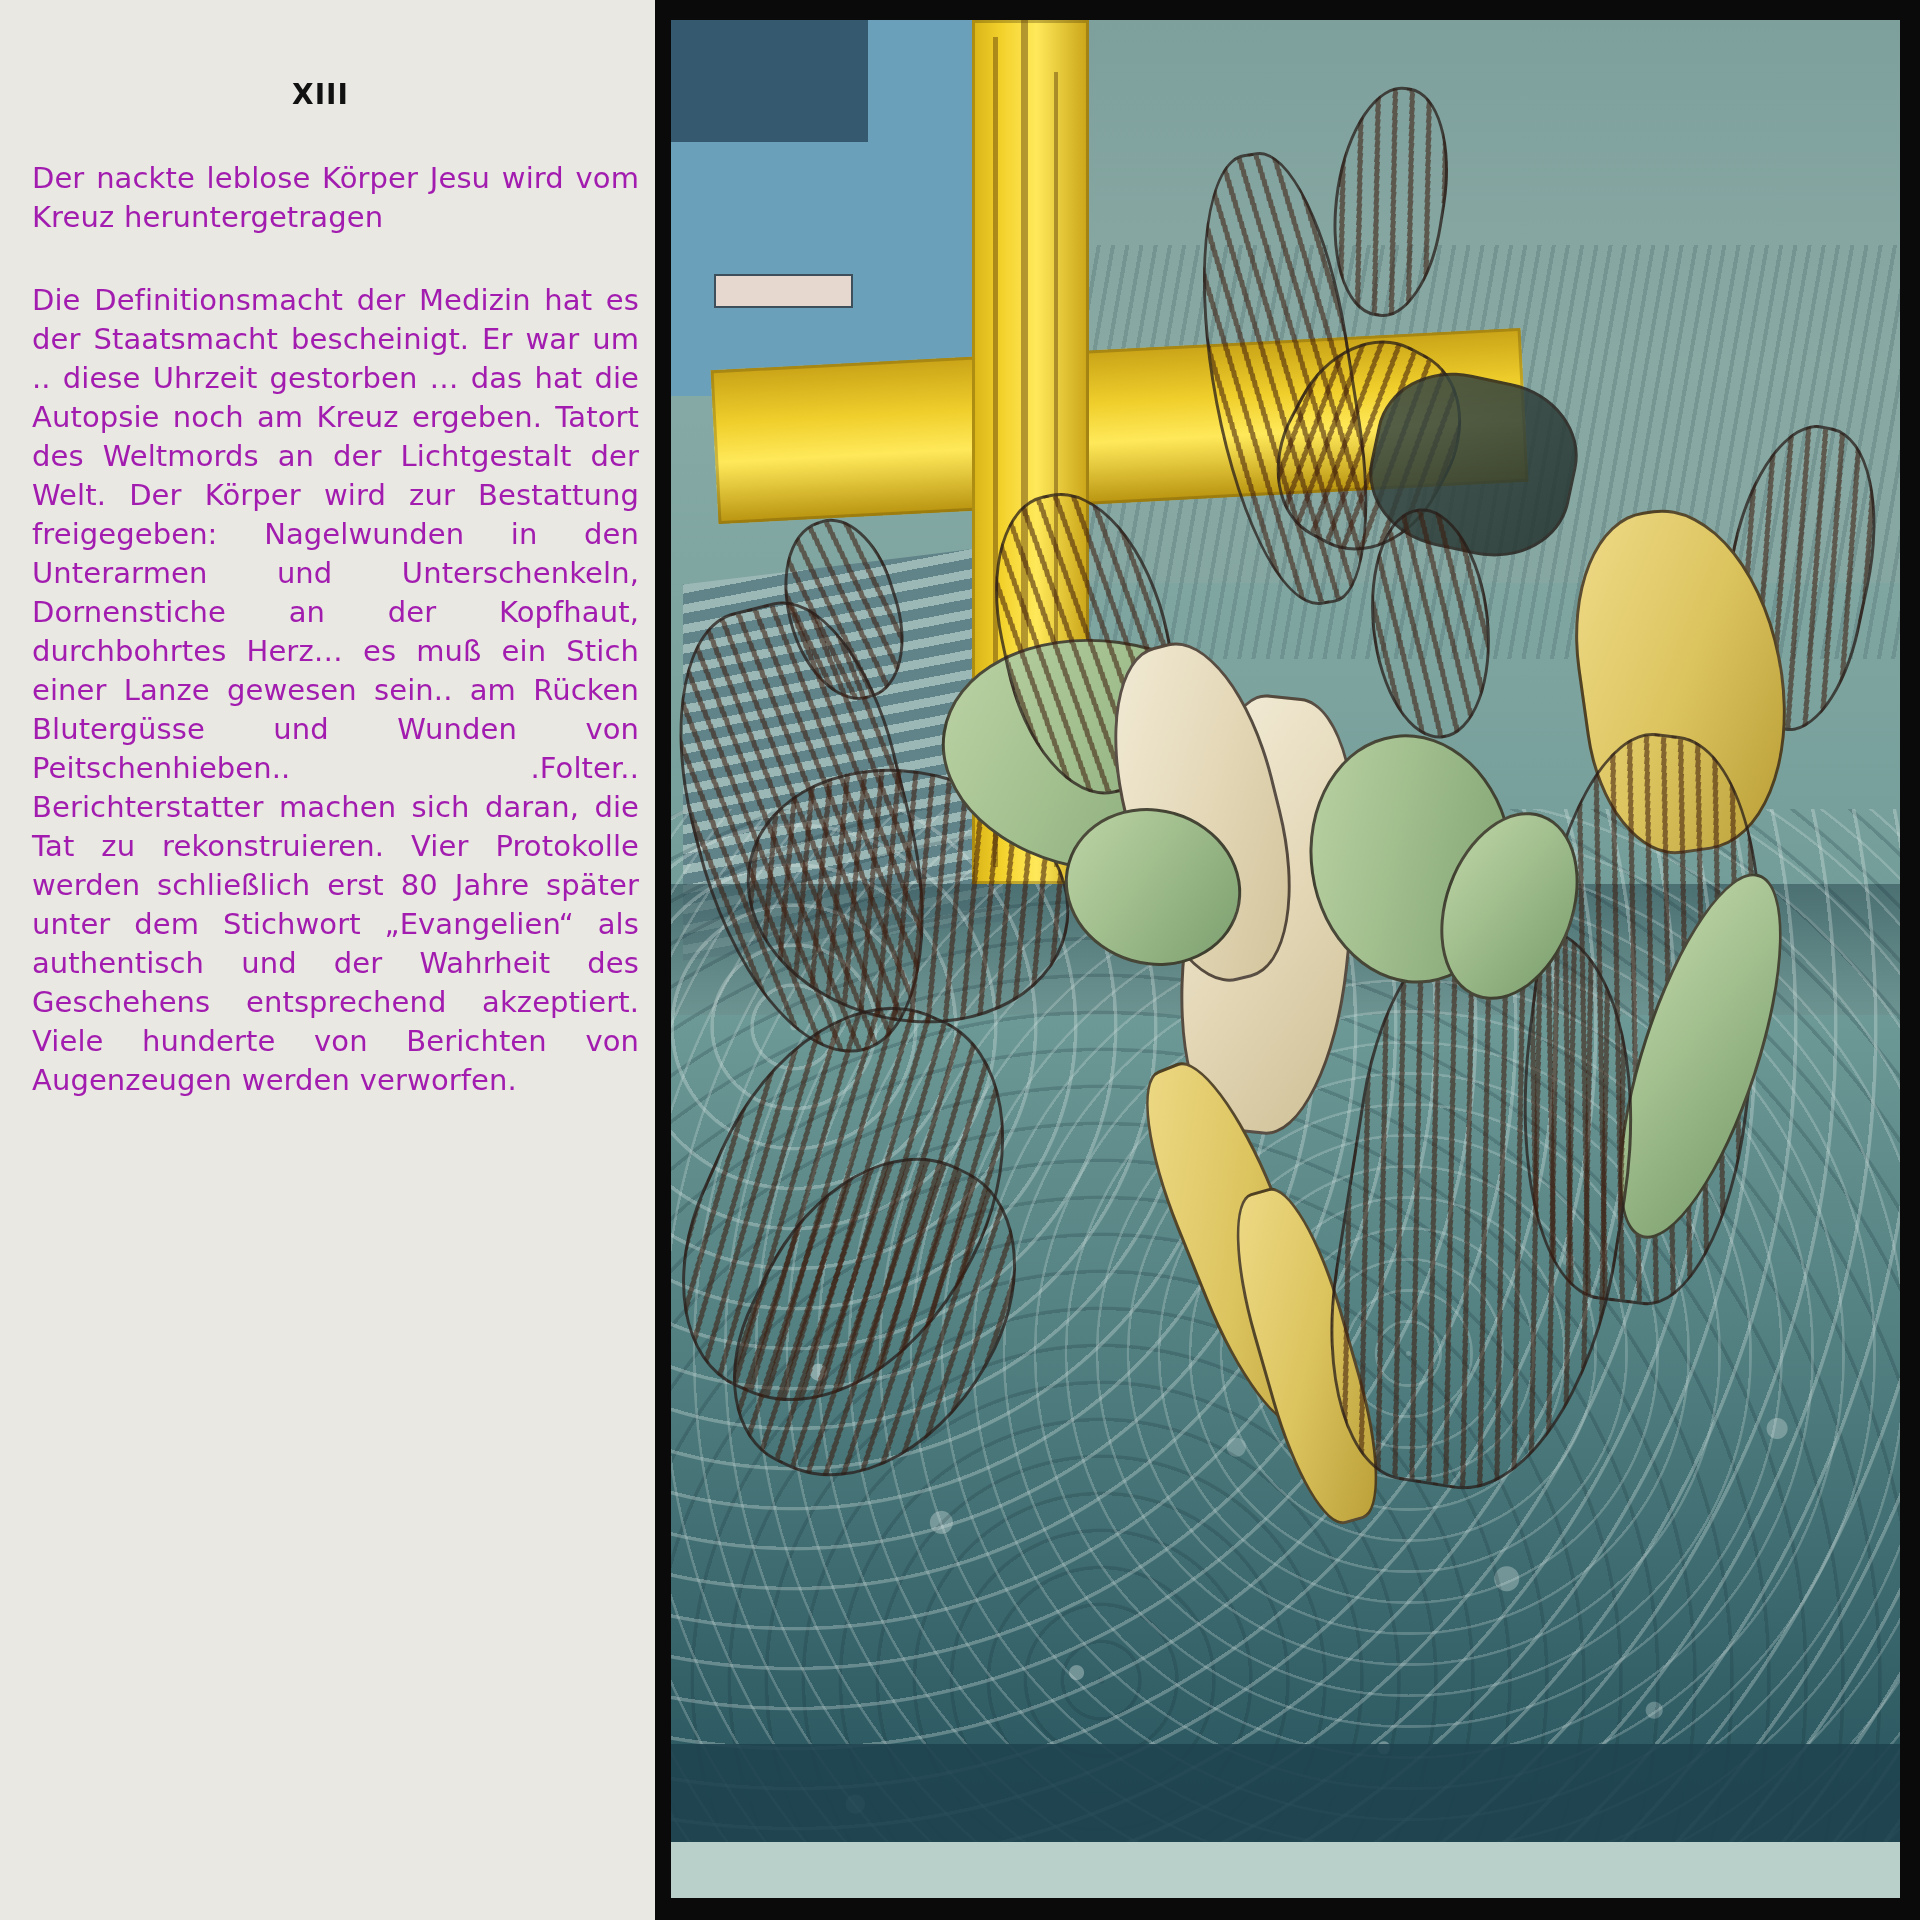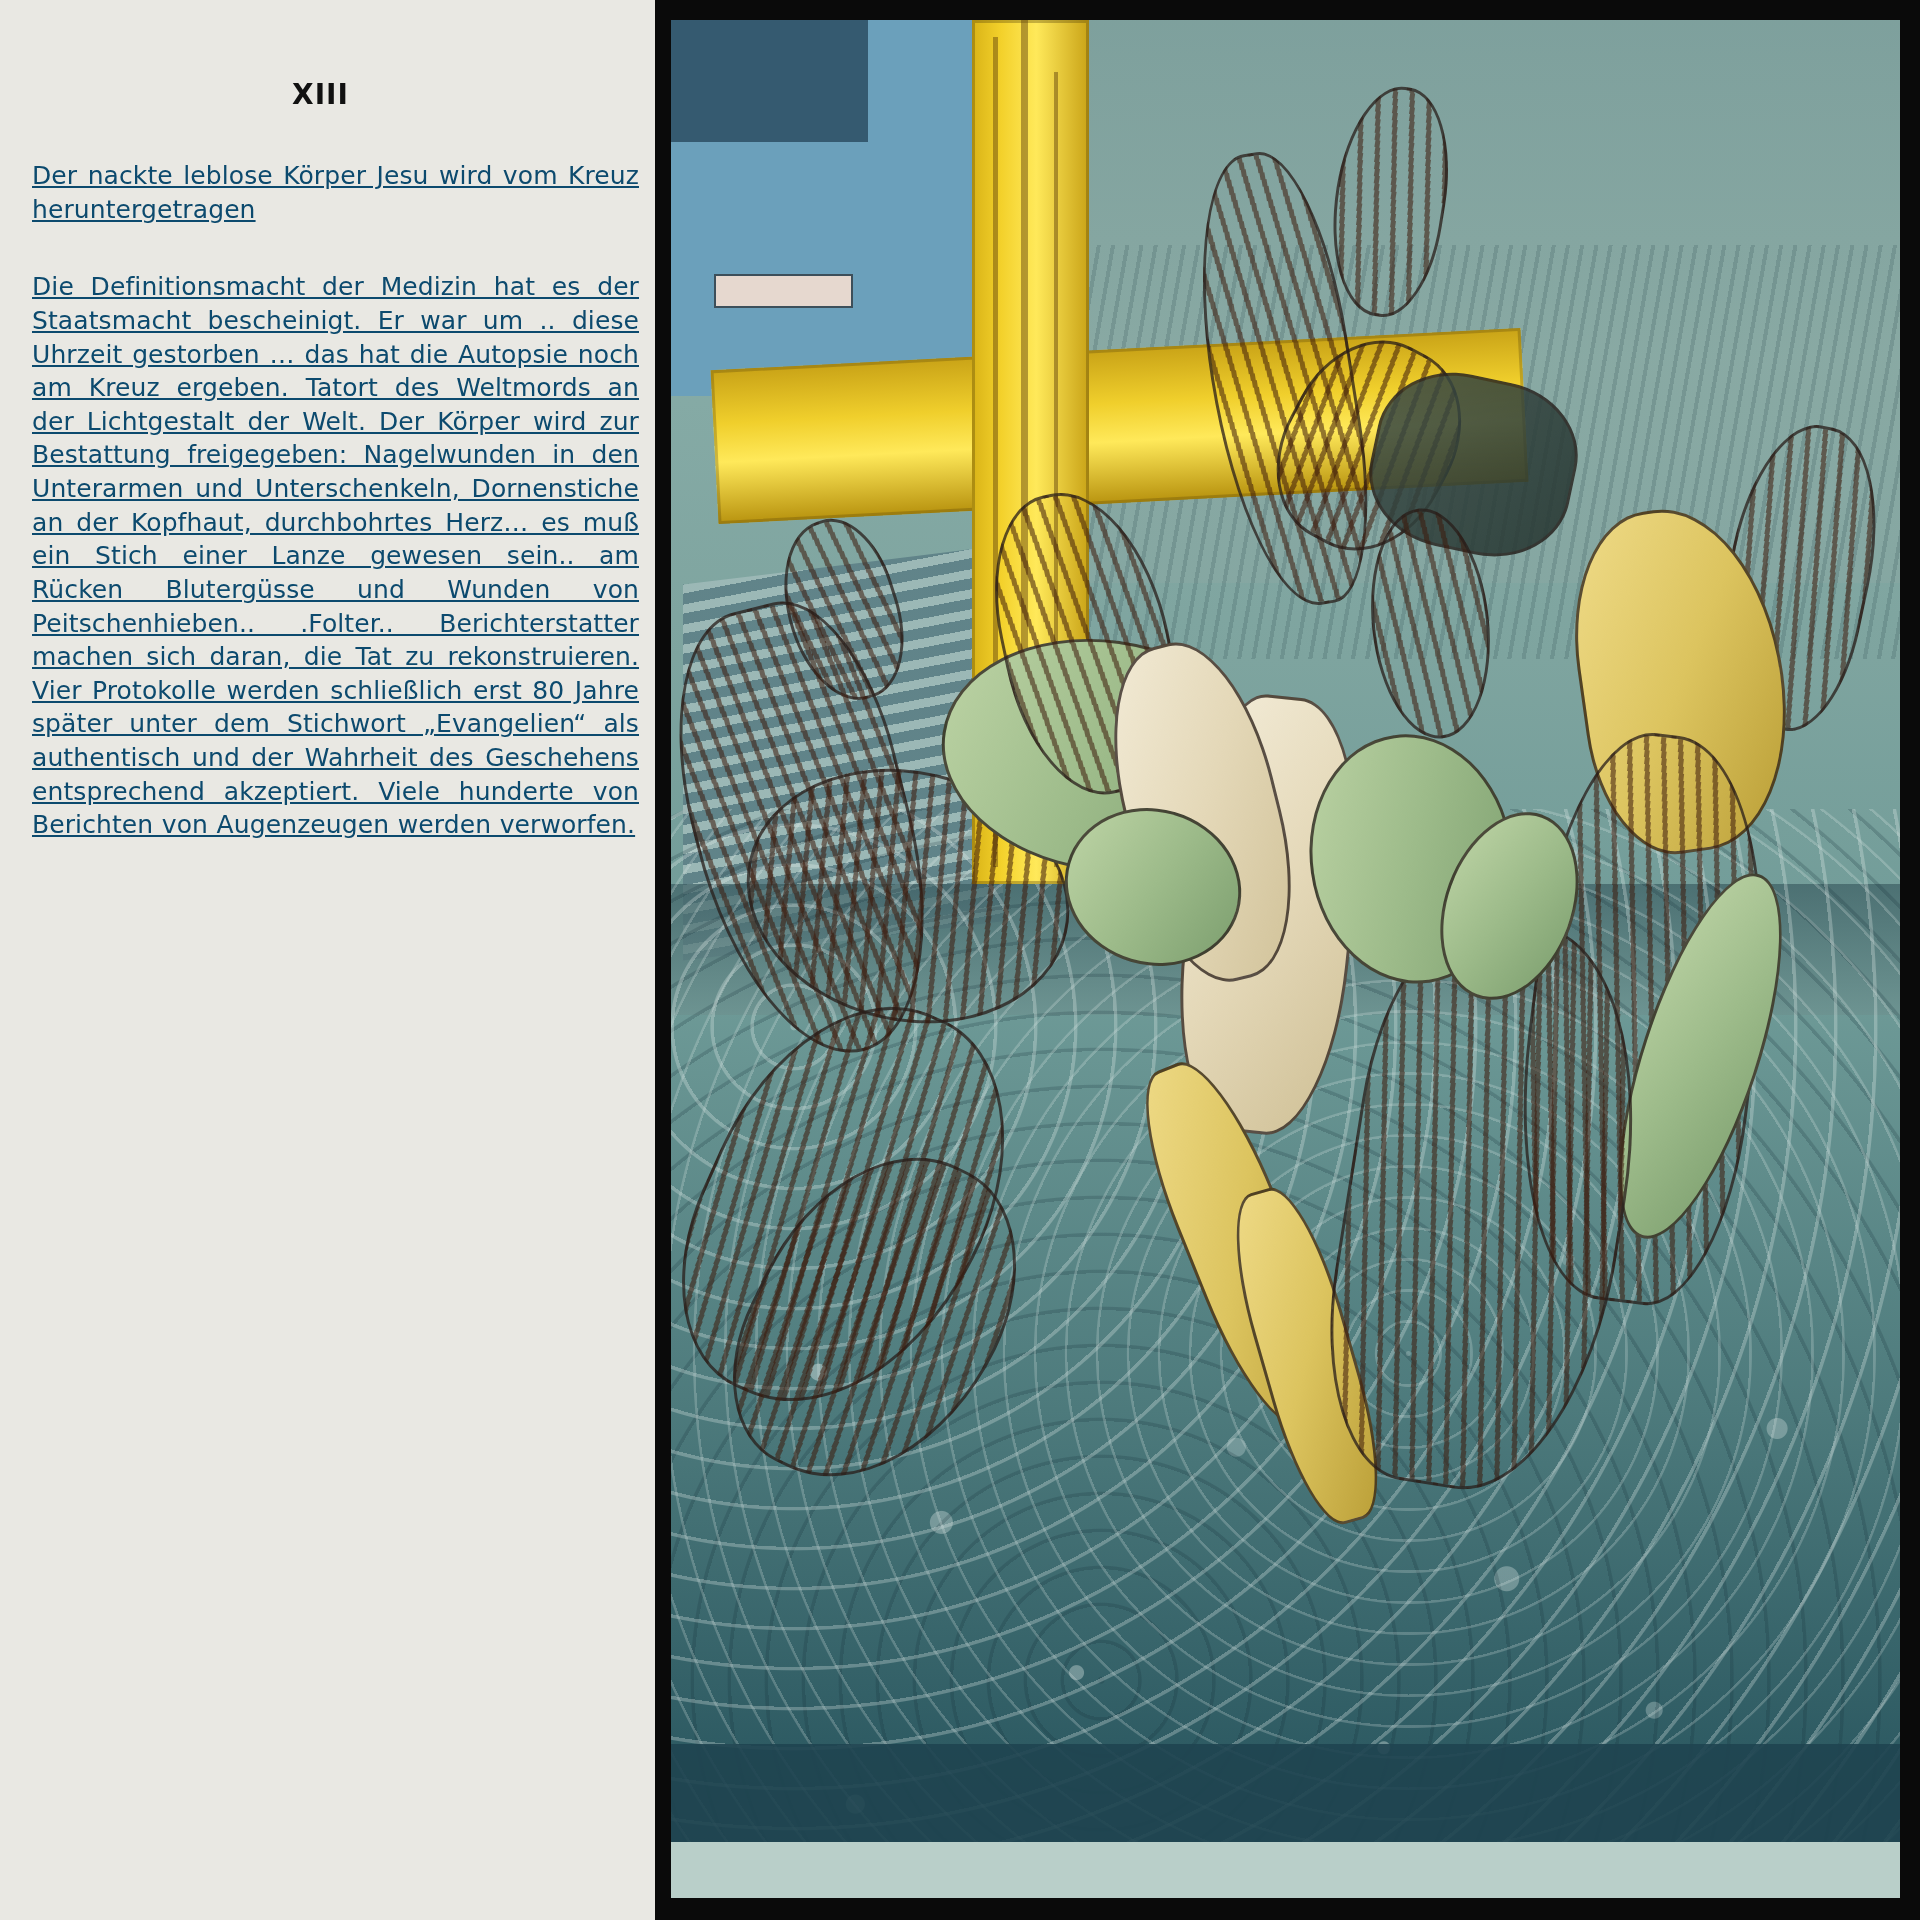--- a/index.html
+++ b/index.html
@@ -36,28 +36,27 @@
     font-weight: 700;
     letter-spacing: 1px;
     color: #111;
     margin: 0 0 48px 0;
     padding-right: 30px;
     font-family: "DejaVu Sans", sans-serif;
   }
   .para {
     text-align: justify;
     text-align-last: left;
-    font-size: 25px;
+    font-size: 29px;
     line-height: 1.345;
-    color: #0c4a6e;
+    color: #a21caf;
     margin: 0 0 44px 0;
     letter-spacing: 0.1px;
     word-spacing: 0.5px;
     hyphens: manual;
-    text-decoration: underline;
   }
   .para.last { margin-bottom: 12px; }
 
   
   .art-col {
     flex: 1 1 auto;
     position: relative;
     background: #0a0a0a;
     height: 1920px;
     overflow: hidden;

